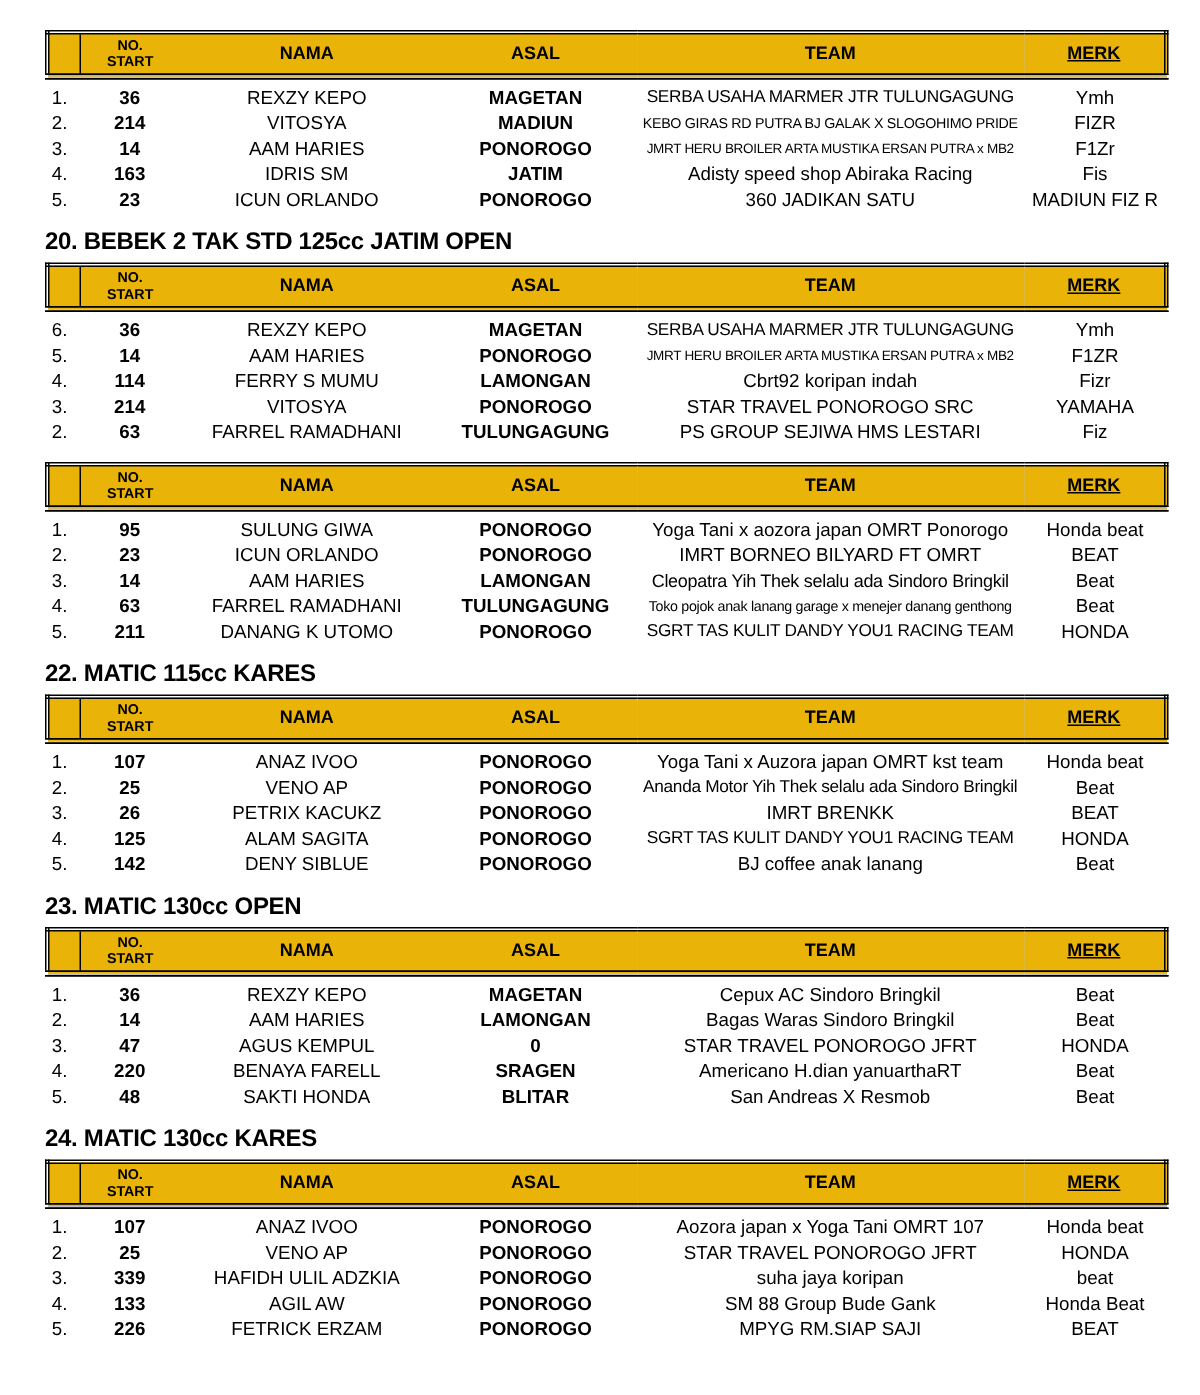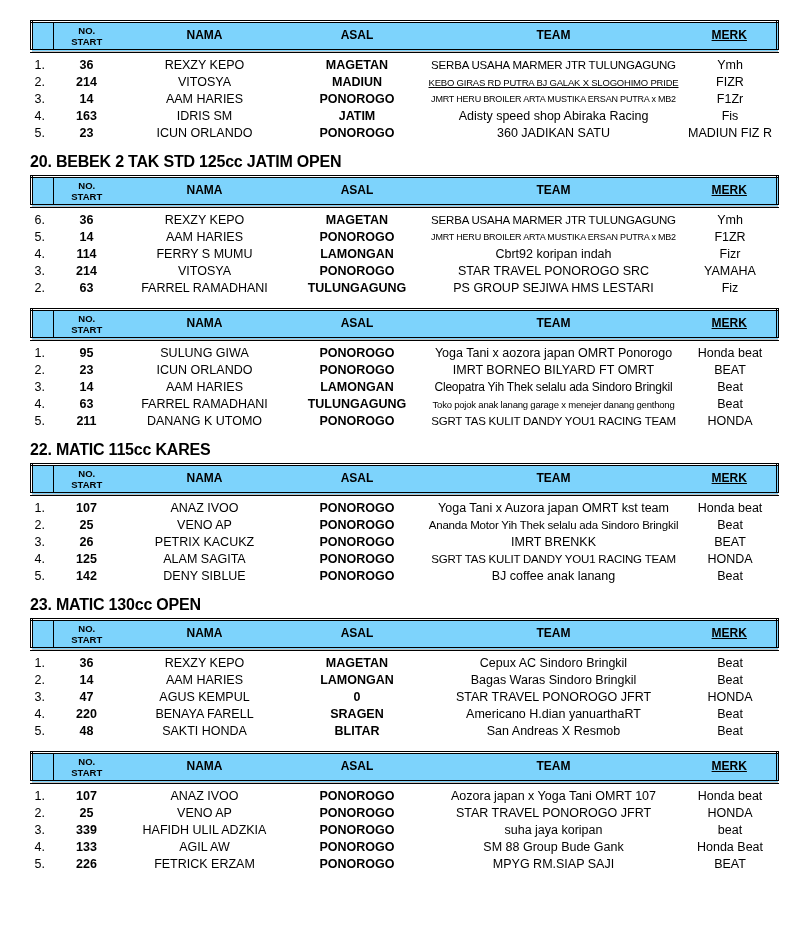--- a/index.html
+++ b/index.html
@@ -22,21 +22,21 @@
   col.c2{width:170px;}
   col.c3{width:135px;}
   col.c4{width:258px;}
   col.c5{width:95px;}
   thead th{
     border-top:3px double #000;
     border-bottom:4px double #000;
     box-shadow:0 2px 0 rgba(120,120,120,0.45);
     font-size:12px;font-weight:bold;line-height:1.1;
     height:22px;padding:2px 2px;vertical-align:middle;
-    background:#7dd3fc;
+    background:#eab308;
   }
   thead th.first{border-left:3px double #000;border-right:1px solid #000;}
   thead th.last{border-right:3px double #000;text-decoration:underline;}
   .start-head{font-size:9.5px;line-height:11px;font-weight:bold;}
   tbody::before{content:"";display:table-row;height:6px;}
   td{
     font-size:12.5px;height:17px;line-height:17px;padding:0 2px;
     text-align:center;vertical-align:middle;white-space:nowrap;overflow:hidden;
   }
   td.rownum{text-align:left;padding-left:3px;}
@@ -78,21 +78,21 @@
               <td class="nama">REXZY KEPO</td>
               <td class="asal">MAGETAN</td>
               <td class="team" style="font-size: 11.5px; letter-spacing: -0.2px;">SERBA USAHA MARMER JTR TULUNGAGUNG</td>
               <td class="merk">Ymh</td>
             </tr>
             <tr>
               <td class="rownum">2.</td>
               <td class="start">214</td>
               <td class="nama">VITOSYA</td>
               <td class="asal">MADIUN</td>
-              <td class="team" style="font-size: 9.5px; letter-spacing: -0.2px; text-decoration: underline;">KEBO GIRAS RD PUTRA BJ GALAK X SLOGOHIMO PRIDE</td>
+              <td class="team" style="font-size: 9.5px; letter-spacing: -0.2px;">KEBO GIRAS RD PUTRA BJ GALAK X SLOGOHIMO PRIDE</td>
               <td class="merk">FIZR</td>
             </tr>
             <tr>
               <td class="rownum">3.</td>
               <td class="start">14</td>
               <td class="nama">AAM HARIES</td>
               <td class="asal">PONOROGO</td>
               <td class="team" style="font-size: 9px; letter-spacing: -0.2px;">JMRT HERU BROILER ARTA MUSTIKA ERSAN PUTRA x MB2</td>
               <td class="merk">F1Zr</td>
             </tr>
@@ -380,20 +380,21 @@
               <td class="start">48</td>
               <td class="nama">SAKTI HONDA</td>
               <td class="asal">BLITAR</td>
               <td class="team">San Andreas X Resmob</td>
               <td class="merk">Beat</td>
             </tr>
           </tbody>
         </table>
       </div>
       <div class="section">
+        <div class="heading">24. MATIC 130cc KARES</div>
         <table class="entry">
           <colgroup>
             <col class="c0">
             <col class="c1">
             <col class="c2">
             <col class="c3">
             <col class="c4">
             <col class="c5">
           </colgroup>
           <thead>

